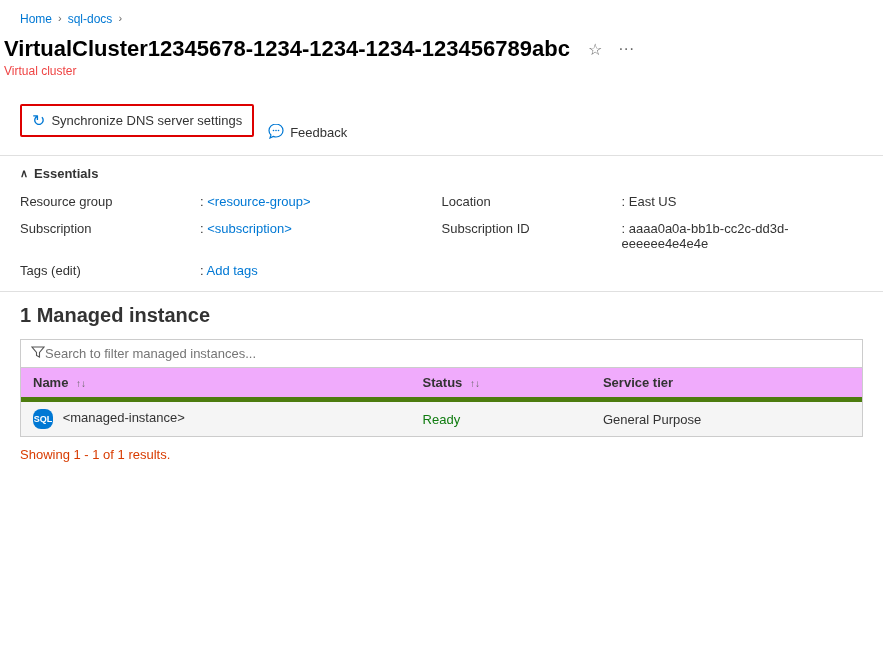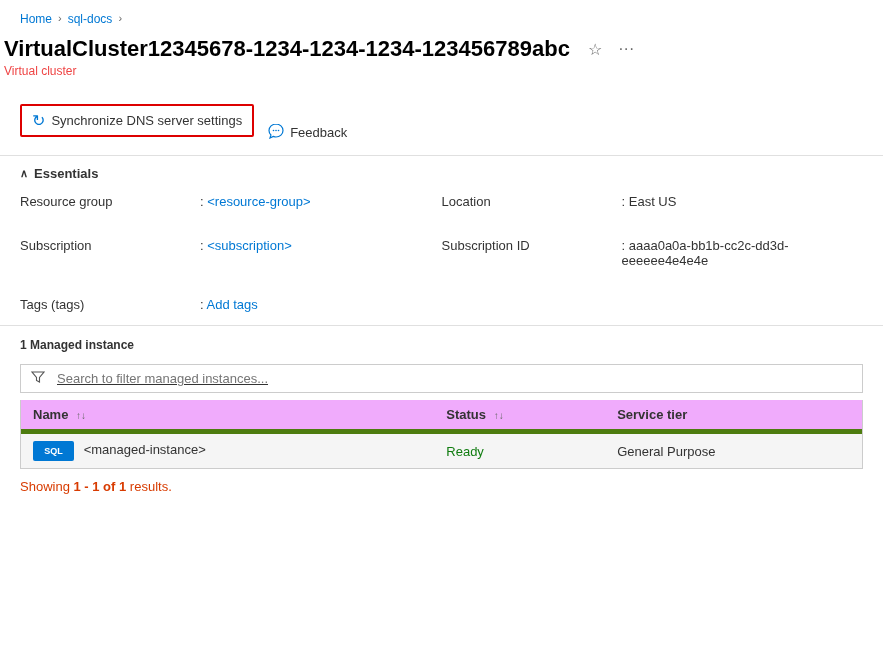--- a/index.html
+++ b/index.html
@@ -107,53 +107,52 @@
       font-size: 13px;
       margin-bottom: 10px;
       cursor: pointer;
     }
     .chevron {
       font-size: 11px;
     }
     .essentials-grid {
       display: grid;
       grid-template-columns: 180px 1fr 180px 1fr;
-      gap: 23px 0;
+      gap: 6px 0;
       font-size: 13px;
     }
     .field-label {
       color: #333;
       padding: 3px 0;
     }
     .field-value {
       color: #333;
       padding: 3px 0;
     }
     .field-value a {
       color: #0078d4;
       text-decoration: none;
     }
     .managed-section {
       padding: 12px 20px;
     }
     .managed-title {
-      font-size: 12px;
+      font-size: 20px;
       font-weight: 600;
       margin-bottom: 12px;
     }
     .search-bar {
       display: flex;
       align-items: center;
-      gap: 12px;
+      gap: 0;
       border: 1px solid #ccc;
       padding: 5px 10px;
-      margin-bottom: 7px;
+      margin-bottom: 0;
       width: 100%;
       max-width: 860px;
-      text-decoration: underline;
     }
     .search-bar input {
       border: none;
       outline: none;
       font-size: 13px;
       color: #999;
       flex: 1;
       background: transparent;
     }
     .filter-icon {
@@ -194,40 +193,40 @@
     }
     tbody td {
       padding: 7px 12px;
       color: #333;
     }
     tbody td.status-ready {
       color: #107c10;
       font-weight: 500;
     }
     .row-icon {
-      width: 41px;
+      width: 20px;
       height: 20px;
       background: #0078d4;
       display: inline-flex;
       align-items: center;
       justify-content: center;
       color: #fff;
       font-size: 9px;
       font-weight: 700;
-      border-radius: 2px;
+      border-radius: 8px;
       margin-right: 6px;
       vertical-align: middle;
     }
     .showing-text {
       font-size: 13px;
       color: #d83b01;
       margin-top: 10px;
     }
     .showing-text span.highlight {
-      font-weight: 700;
+      font-weight: 400;
       color: #d83b01;
       margin-top: 20px;
     }
   </style>
 </head>
 <body>
 
 <div class="breadcrumb">
   <a>Home</a>
   <span class="breadcrumb-sep">›</span>
@@ -284,21 +283,21 @@
     <span class="field-label">Subscription</span>
     <span class="field-value">
       <span>: </span><a>&lt;subscription&gt;</a>
     </span>
 
     <span class="field-label">Subscription ID</span>
     <span class="field-value">
       <span>: </span><span>aaaa0a0a-bb1b-cc2c-dd3d-eeeeee4e4e4e</span>
     </span>
 
-    <span class="field-label">Tags (<a>tags</a>)</span>
+    <span class="field-label">Tags (<a>edit</a>)</span>
     <span class="field-value">
       <span>: </span><a>Add tags</a>
     </span>
 
   </div>
 </div>
 
 <div class="managed-section">
   <div class="managed-title">1 Managed instance</div>
 

